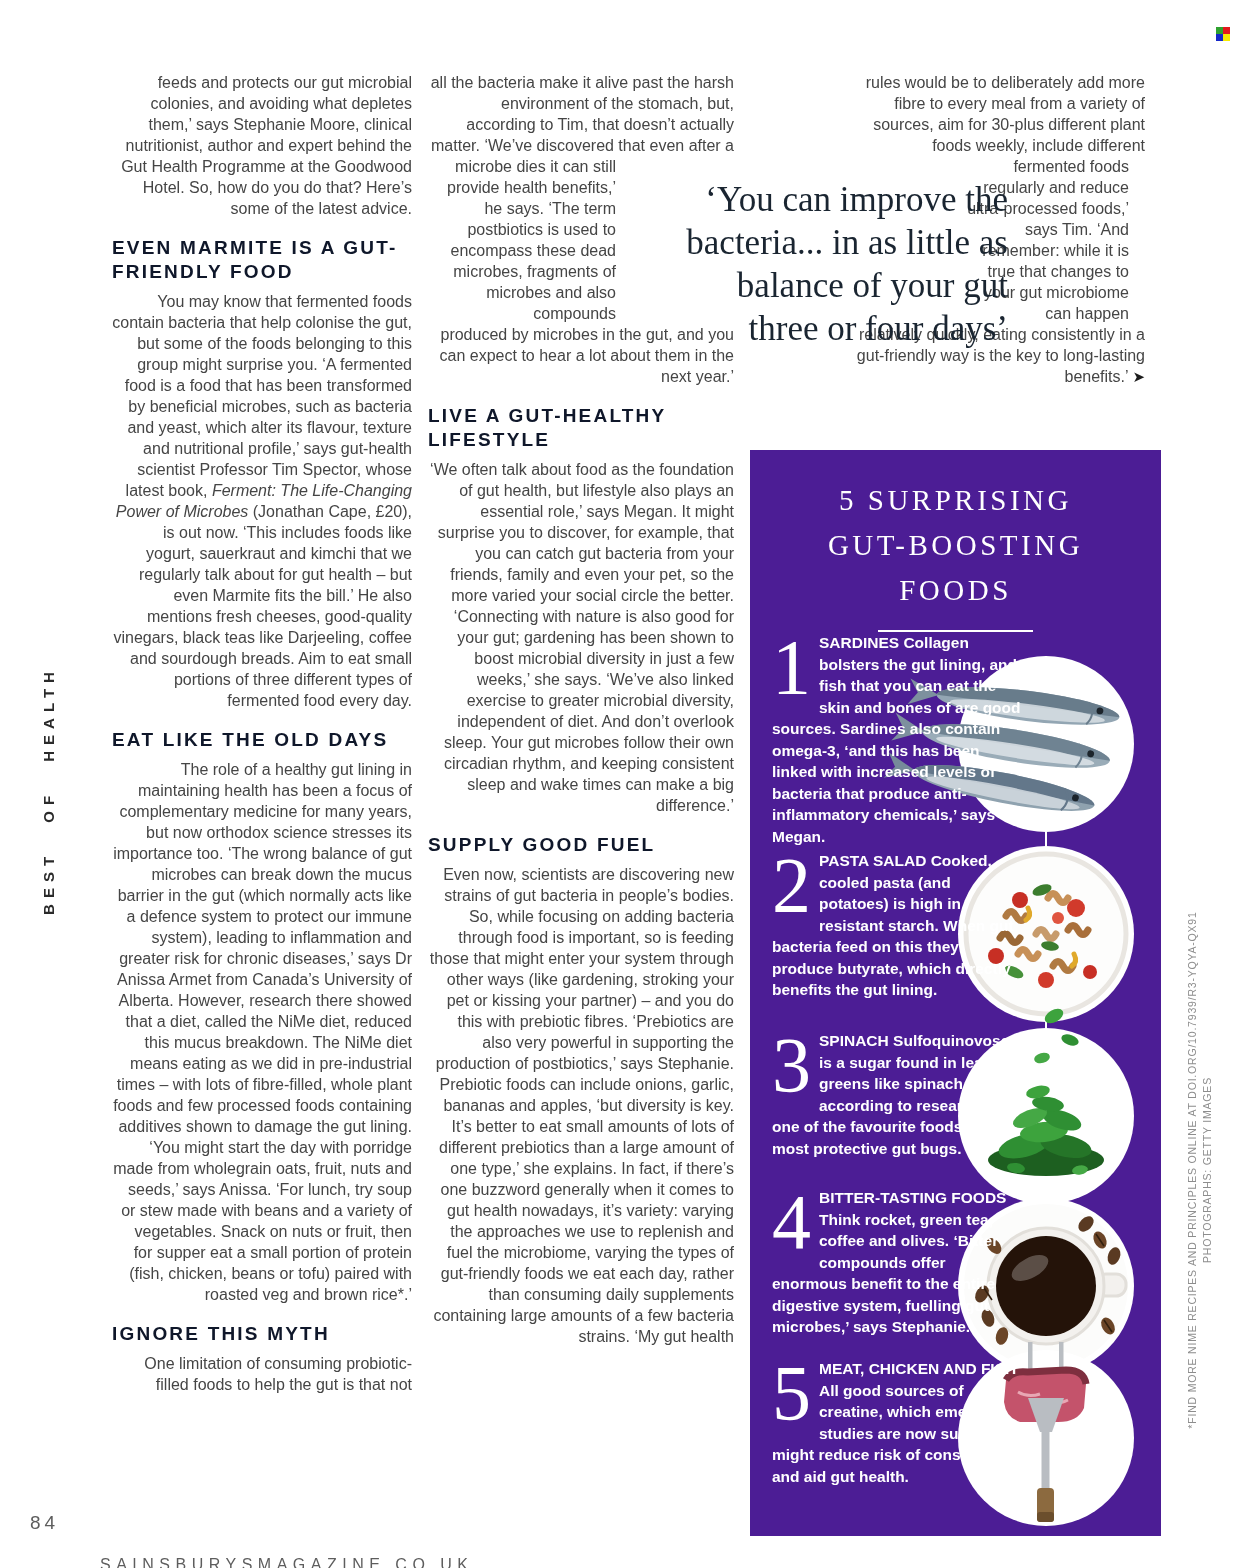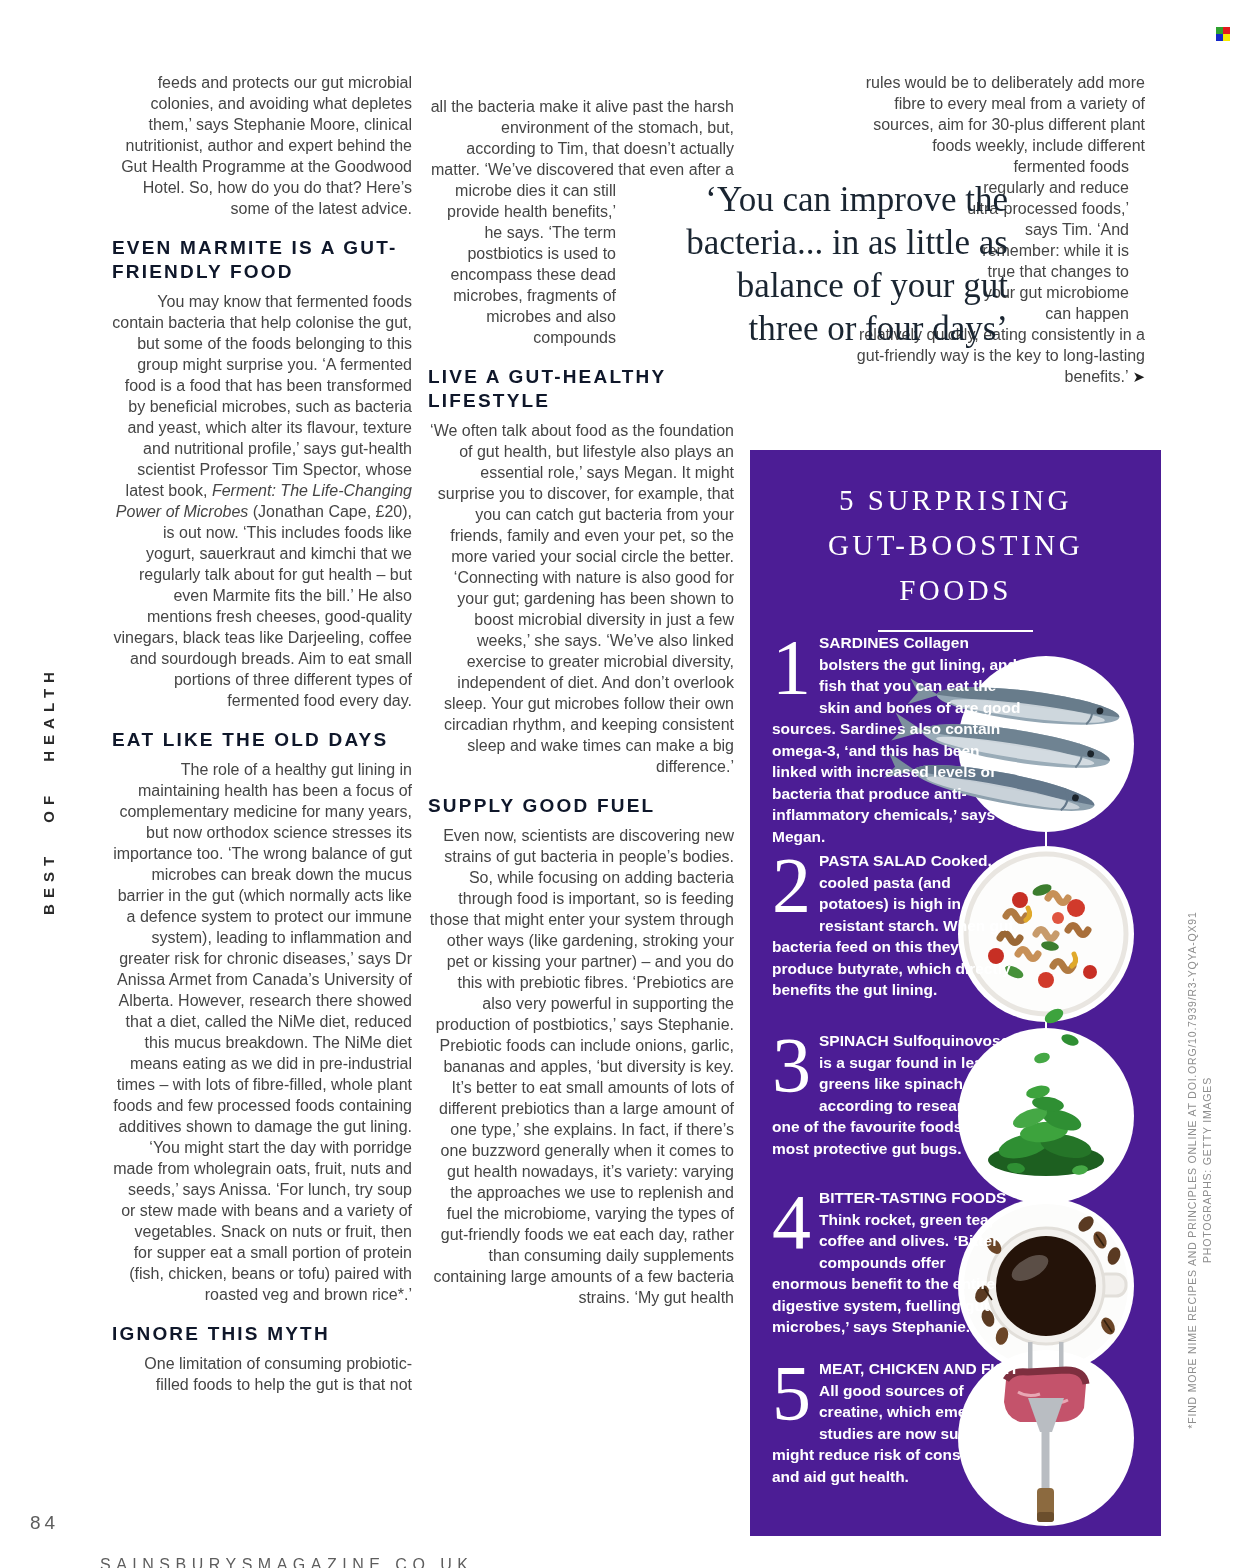--- a/index.html
+++ b/index.html
@@ -5,21 +5,21 @@
   html,body{margin:0;padding:0;background:#e9e9e9;}
   .page{position:relative;width:1250px;height:1568px;background:#ffffff;overflow:hidden;
         font-family:"Liberation Sans",sans-serif;color:#414141;margin:0 auto;}
 
   
   .body{font-size:16px;line-height:21px;margin:0;color:#454545;text-align:right;}
   .colhead{font-family:"Liberation Sans",sans-serif;font-weight:bold;color:#0f172a;
            font-size:19px;line-height:24px;letter-spacing:2.2px;margin:17px 0 7px 0;}
   .col{position:absolute;top:72px;}
   .col1{left:112px;width:300px;}
-  .col2{left:428px;width:306px;margin-top:24px;}
+  .col2{left:428px;width:306px;}
   .col3{left:845px;width:300px;}
   .narrow{width:188px;}
   .c3narrow{margin-left:118px;width:166px;}
   .arrow{color:#1c1c1c;font-size:15px;}
 
   
   .pull-quote{position:absolute;left:588px;top:178px;width:420px;text-align:right;
               font-family:"Liberation Serif",serif;font-size:35px;line-height:43px;
               color:#1a2531;font-weight:normal;}
   .pull-quote span{display:block;}
@@ -81,20 +81,21 @@
     <p class="body"><span>You may know that fermented foods contain bacteria that help colonise the gut, but some of the foods belonging to this group might surprise you. ‘A fermented food is a food that has been transformed by beneficial microbes, such as bacteria and yeast, which alter its flavour, texture and nutritional profile,’ says gut-health scientist Professor Tim Spector, whose latest book, </span><i>Ferment: The Life-Changing Power of Microbes</i><span> (Jonathan Cape, £20), is out now. ‘This includes foods like yogurt, sauerkraut and kimchi that we regularly talk about for gut health – but even Marmite fits the bill.’ He also mentions fresh cheeses, good-quality vinegars, black teas like Darjeeling, coffee and sourdough breads. Aim to eat small portions of three different types of fermented food every day.</span></p>
     <h3 class="colhead">EAT LIKE THE OLD DAYS</h3>
     <p class="body">The role of a healthy gut lining in maintaining health has been a focus of complementary medicine for many years, but now orthodox science stresses its importance too. ‘The wrong balance of gut microbes can break down the mucus barrier in the gut (which normally acts like a defence system to protect our immune system), leading to inflammation and greater risk for chronic diseases,’ says Dr Anissa Armet from Canada’s University of Alberta. However, research there showed that a diet, called the NiMe diet, reduced this mucus breakdown. The NiMe diet means eating as we did in pre-industrial times – with lots of fibre-filled, whole plant foods and few processed foods containing additives shown to damage the gut lining. ‘You might start the day with porridge made from wholegrain oats, fruit, nuts and seeds,’ says Anissa. ‘For lunch, try soup or stew made with beans and a variety of vegetables. Snack on nuts or fruit, then for supper eat a small portion of protein (fish, chicken, beans or tofu) paired with roasted veg and brown rice*.’</p>
     <h3 class="colhead">IGNORE THIS MYTH</h3>
     <p class="body">One limitation of consuming probiotic-filled foods to help the gut is that not</p>
   </div>
 
   <div class="col col2">
     <p class="body">all the bacteria make it alive past the harsh environment of the stomach, but, according to Tim, that doesn’t actually matter. ‘We’ve discovered that even after a</p>
     <p class="body narrow">microbe dies it can still provide health benefits,’ he says. ‘The term postbiotics is used to encompass these dead microbes, fragments of microbes and also compounds</p>
+    <p class="body">produced by microbes in the gut, and you can expect to hear a lot about them in the next year.’</p>
     <h3 class="colhead">LIVE A GUT-HEALTHY LIFESTYLE</h3>
     <p class="body">‘We often talk about food as the foundation of gut health, but lifestyle also plays an essential role,’ says Megan. It might surprise you to discover, for example, that you can catch gut bacteria from your friends, family and even your pet, so the more varied your social circle the better. ‘Connecting with nature is also good for your gut; gardening has been shown to boost microbial diversity in just a few weeks,’ she says. ‘We’ve also linked exercise to greater microbial diversity, independent of diet. And don’t overlook sleep. Your gut microbes follow their own circadian rhythm, and keeping consistent sleep and wake times can make a big difference.’</p>
     <h3 class="colhead">SUPPLY GOOD FUEL</h3>
     <p class="body">Even now, scientists are discovering new strains of gut bacteria in people’s bodies. So, while focusing on adding bacteria through food is important, so is feeding those that might enter your system through other ways (like gardening, stroking your pet or kissing your partner) – and you do this with prebiotic fibres. ‘Prebiotics are also very powerful in supporting the production of postbiotics,’ says Stephanie. Prebiotic foods can include onions, garlic, bananas and apples, ‘but diversity is key. It’s better to eat small amounts of lots of different prebiotics than a large amount of one type,’ she explains. In fact, if there’s one buzzword generally when it comes to gut health nowadays, it’s variety: varying the approaches we use to replenish and fuel the microbiome, varying the types of gut-friendly foods we eat each day, rather than consuming daily supplements containing large amounts of a few bacteria strains. ‘My gut health</p>
   </div>
 
   <div class="col col3">
     <p class="body">rules would be to deliberately add more fibre to every meal from a variety of sources, aim for 30-plus different plant foods weekly, include different</p>
     <p class="body c3narrow">fermented foods regularly and reduce ultra-processed foods,’ says Tim. ‘And remember: while it is true that changes to your gut microbiome can happen</p>
     <p class="body"><span>relatively quickly, eating consistently in a gut-friendly way is the key to long-lasting benefits.’</span> <span class="arrow">➤</span></p>

